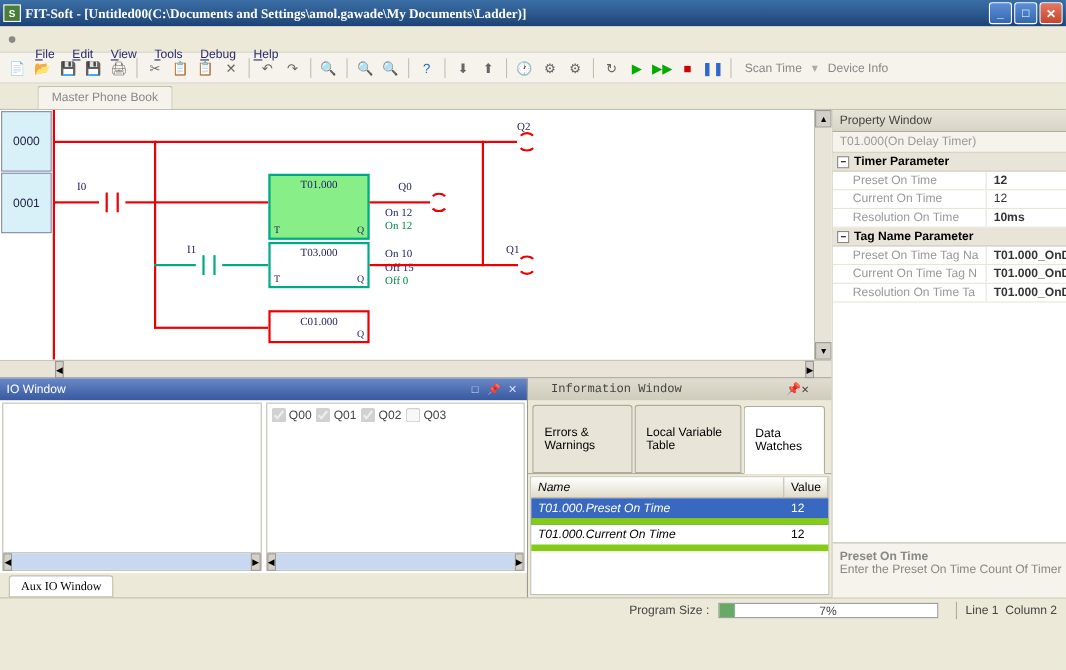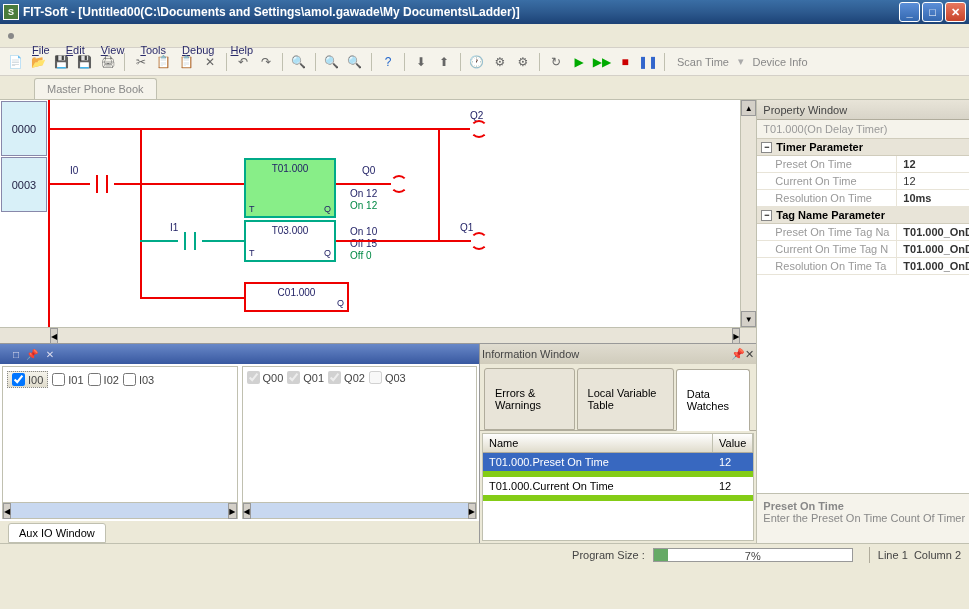--- a/index.html
+++ b/index.html
@@ -1,21 +1,21 @@
 <!DOCTYPE html>
 <html><head>
 <meta charset="utf-8">
 <style>
 * { box-sizing: border-box; margin: 0; padding: 0; }
 body { font-family: Tahoma, sans-serif; font-size: 11px; background: #ece9d8; width: 969px; height: 609px; overflow: hidden; }
 
 
 .titlebar { background: linear-gradient(to bottom, #3a6ea5 0%, #2d5a8f 50%, #1c4276 100%); height: 24px; display: flex; align-items: center; padding: 0 3px; color: white; font-weight: bold; }
 .titlebar .icon { width: 16px; height: 16px; background: #4a7c3c; border: 1px solid #fff; margin-right: 4px; display: flex; align-items: center; justify-content: center; font-size: 9px; }
-.titlebar .title { flex: 1; font-size: 12px; }
+.titlebar .title { flex: 1; font-size: 12px; font-family: Liberation Serif, serif; }
 .winbtns { display: flex; gap: 2px; }
 .winbtn { width: 21px; height: 20px; background: linear-gradient(to bottom, #5c8fd8, #3468b0); border: 1px solid #fff; border-radius: 3px; color: white; display: flex; align-items: center; justify-content: center; font-weight: bold; font-size: 11px; cursor: pointer; }
 .winbtn.close { background: linear-gradient(to bottom, #e87860, #c8442a); }
 
 
 .menubar { background: #ece9d8; height: 24px; display: flex; align-items: center; padding: 0 8px; border-bottom: 1px solid #d4d0c8; }
 .menubar .dot { width: 6px; height: 6px; background: #888; border-radius: 50%; margin-right: 10px; }
 .menuitem { padding: 2px 8px; color: #2a2a6a; cursor: pointer; margin-top: 28px; }
 .menuitem u { text-decoration: underline; }
 
@@ -31,21 +31,21 @@
 
 
 .main { display: flex; height: 443px; }
 .ladder-area { flex: 1; display: flex; flex-direction: column; }
 .prop-area { width: 300px; border-left: 1px solid #c0c0b0; display: flex; flex-direction: column; background: #f5f3eb; }
 
 
 .ladder { flex: 1; display: flex; background: #fff; overflow: hidden; position: relative; }
 .rungnums { width: 50px; background: #fff; border-right: 2px solid #e00; }
 .rungnum { height: 55px; border: 1px solid #88a; background: #d8f0f8; display: flex; align-items: center; justify-content: center; color: #224; font-size: 11px; margin: 1px; }
-.ladder-canvas { flex: 1; position: relative; }
+.ladder-canvas { flex: 1; position: relative; font-family: Liberation Serif, serif; }
 .vscroll { width: 16px; background: #e8e4d8; border-left: 1px solid #c0c0b0; display: flex; flex-direction: column; }
 .sbtn { height: 16px; background: #d4d0c8; border: 1px solid #999; display: flex; align-items: center; justify-content: center; font-size: 8px; cursor: pointer; }
 .strack { flex: 1; background: #e8e4d8; }
 .hscroll { height: 16px; background: #e8e4d8; display: flex; border-top: 1px solid #c0c0b0; }
 .hstrack { flex: 1; }
 
 
 .wire { position: absolute; background: #e00; }
 .wire.g { background: #0a8; }
 .contact { position: absolute; width: 24px; height: 18px; }
@@ -79,44 +79,44 @@
 .prop-desc { background: #f5f3eb; border-top: 1px solid #c0c0b0; padding: 6px; color: #888; height: 50px; }
 .prop-desc .dt { font-weight: bold; }
 
 
 .bottom { display: flex; height: 200px; border-top: 1px solid #999; }
 .io-panel { width: 480px; display: flex; flex-direction: column; border-right: 1px solid #999; }
 .info-panel { flex: 1; display: flex; flex-direction: column; }
 .panel-hdr2 { background: linear-gradient(to bottom, #6888c8, #3858a0); color: #fff; height: 20px; display: flex; align-items: center; padding: 0 6px; }
 .panel-hdr2 .t { flex: 1; }
 .panel-hdr2 .pbtn { width: 14px; cursor: pointer; color: #dde; margin-left: 3px; font-size: 10px; text-align: center; }
-.panel-hdr3 { background: linear-gradient(to bottom, #e0dcd0, #d0ccbc); height: 20px; display: flex; align-items: center; padding: 0 2px; color: #444; }
+.panel-hdr3 { background: linear-gradient(to bottom, #e0dcd0, #d0ccbc); height: 20px; display: flex; align-items: center; padding: 0 21px; color: #444; font-family: Liberation Mono, monospace; }
 .panel-hdr3 .t { flex: 1; }
 
 .io-body { flex: 1; display: flex; background: #fff; }
 .io-col { flex: 1; border: 1px solid #c0c0b0; margin: 2px; display: flex; flex-direction: column; }
 .io-chks { display: flex; padding: 4px; gap: 4px; flex-wrap: nowrap; overflow: hidden; }
 .io-chk { display: flex; align-items: center; gap: 3px; color: #444; white-space: nowrap; }
 .io-chk.sel { border: 1px dotted #888; padding: 1px 4px; background: linear-gradient(#f5f3eb,#e0dccc); }
 .io-chk input { margin: 0; }
 .io-scroll { height: 16px; display: flex; border-top: 1px solid #c0c0b0; margin-top: auto; }
 
 .info-tabs { display: flex; background: #ece9d8; padding: 4px 4px 0 4px; border-bottom: 1px solid #b0ac9c; }
 .itab { padding: 18px 10px; border: 1px solid #b0ac9c; background: #e8e4d8; margin-right: 2px; cursor: pointer; border-radius: 3px 3px 0 0; }
 .itab.active { background: #fff; border-bottom: 1px solid #fff; position: relative; top: 1px; }
 .info-table { flex: 1; background: #fff; border: 1px solid #c0c0b0; margin: 2px; }
 .info-table .thdr { display: flex; background: linear-gradient(#fff,#e0dccc); border-bottom: 1px solid #b0ac9c; }
 .info-table .thdr div { padding: 3px 6px; border-right: 1px solid #c0c0b0; }
 .info-table .trow { display: flex; border-bottom: 6px solid #84cc16; align-items: flex-end; }
 .info-table .trow div { padding: 3px 6px; }
 .info-table .trow.sel { background: #3868c0; color: #fff; }
-.c1 { width: 230px; }
+.c1 { width: 230px; font-style: italic; }
 .c2 { flex: 1; }
 
-.aux-tab { background: #fff; border: 1px solid #c0c0b0; padding: 3px 10px; display: inline-block; margin: 2px 0 0 8px; border-radius: 3px 3px 0 0; cursor: pointer; }
+.aux-tab { background: #fff; border: 1px solid #c0c0b0; padding: 3px 10px; display: inline-block; margin: 2px 0 0 8px; border-radius: 3px 3px 0 0; cursor: pointer; font-family: Liberation Serif, serif; }
 
 
 .statusbar { height: 22px; background: #ece9d8; border-top: 1px solid #c0c0b0; display: flex; align-items: center; padding: 0 8px; color: #444; }
 .statusbar .sp { flex: 1; }
 .progbar { width: 200px; height: 14px; border: 1px solid #999; background: #fff; margin: 0 8px; position: relative; }
 .progbar .fill { background: #6a6; height: 100%; }
 .progbar .ptxt { position: absolute; inset: 0; text-align: center; line-height: 14px; }
 .ssep { width: 1px; height: 16px; background: #b0ac9c; margin: 0 8px; }
 </style>
 </head>
@@ -184,21 +184,21 @@
 
 <div class="tabstrip">
   <div class="tab">Master Phone Book</div>
 </div>
 
 <div class="main">
   <div class="ladder-area">
     <div class="ladder">
       <div class="rungnums">
         <div class="rungnum">0000</div>
-        <div class="rungnum">0003</div>
+        <div class="rungnum">0001</div>
       </div>
       <div class="ladder-canvas">
 
         <div class="wire" style="left:0;top:28px;width:420px;height:2px"></div>
         <span class="lbl" style="left:420px;top:10px">Q2</span>
         <div class="coil" style="left:420px;top:20px"></div>
 
         <div class="wire" style="left:90px;top:28px;width:2px;height:170px"></div>
 
         <div class="wire" style="left:0;top:83px;width:40px;height:2px"></div>
@@ -227,21 +227,21 @@
         </div>
         <span class="lbl" style="left:300px;top:126px">On 10</span>
         <span class="lbl" style="left:300px;top:138px">Off 15</span>
         <span class="lbl g" style="left:300px;top:150px">Off 0</span>
         <div class="wire" style="left:286px;top:140px;width:135px;height:2px"></div>
         <span class="lbl" style="left:410px;top:122px">Q1</span>
         <div class="coil" style="left:420px;top:132px"></div>
         <div class="wire" style="left:388px;top:28px;width:2px;height:114px"></div>
 
         <div class="wire" style="left:90px;top:197px;width:104px;height:2px"></div>
-        <div class="blk red" style="left:194px;top:182px;width:105px;height:30px">
+        <div class="blk red" style="left:194px;top:182px;width:92px;height:30px">
           <div class="bt">C01.000</div>
           <div class="br">Q</div>
         </div>
       </div>
       <div class="vscroll">
         <div class="sbtn">▲</div>
         <div class="strack"></div>
         <div class="sbtn">▼</div>
       </div>
     </div>
@@ -249,44 +249,27 @@
       <div style="width:50px"></div>
       <div class="sbtn">◀</div>
       <div class="hstrack"></div>
       <div class="sbtn">▶</div>
       <div style="width:16px"></div>
     </div>
 
     <div class="bottom">
       <div class="io-panel">
         <div class="panel-hdr2">
+          <div class="t">IO Window</div>
           <div class="pbtn">□</div>
           <div class="pbtn">📌</div>
           <div class="pbtn">✕</div>
         </div>
         <div class="io-body">
           <div class="io-col">
-            <div class="io-chks">
-              <label class="io-chk sel">
-                  <input type="checkbox" checked="" style="">
-                  <span>I00</span>
-                </label>
-              <label class="io-chk">
-                  <input type="checkbox" style="">
-                  <span>I01</span>
-                </label>
-              <label class="io-chk">
-                  <input type="checkbox" style="">
-                  <span>I02</span>
-                </label>
-              <label class="io-chk">
-                  <input type="checkbox" style="">
-                  <span>I03</span>
-                </label>
-            </div>
             <div class="io-scroll">
               <div class="sbtn">◀</div>
                 <div class="hstrack" style="background:#c8d8f0"></div>
                 <div class="sbtn">▶</div>
             </div>
           </div>
           <div class="io-col">
             <div class="io-chks">
               <label class="io-chk">
                   <input type="checkbox" checked="" disabled="" style="">

